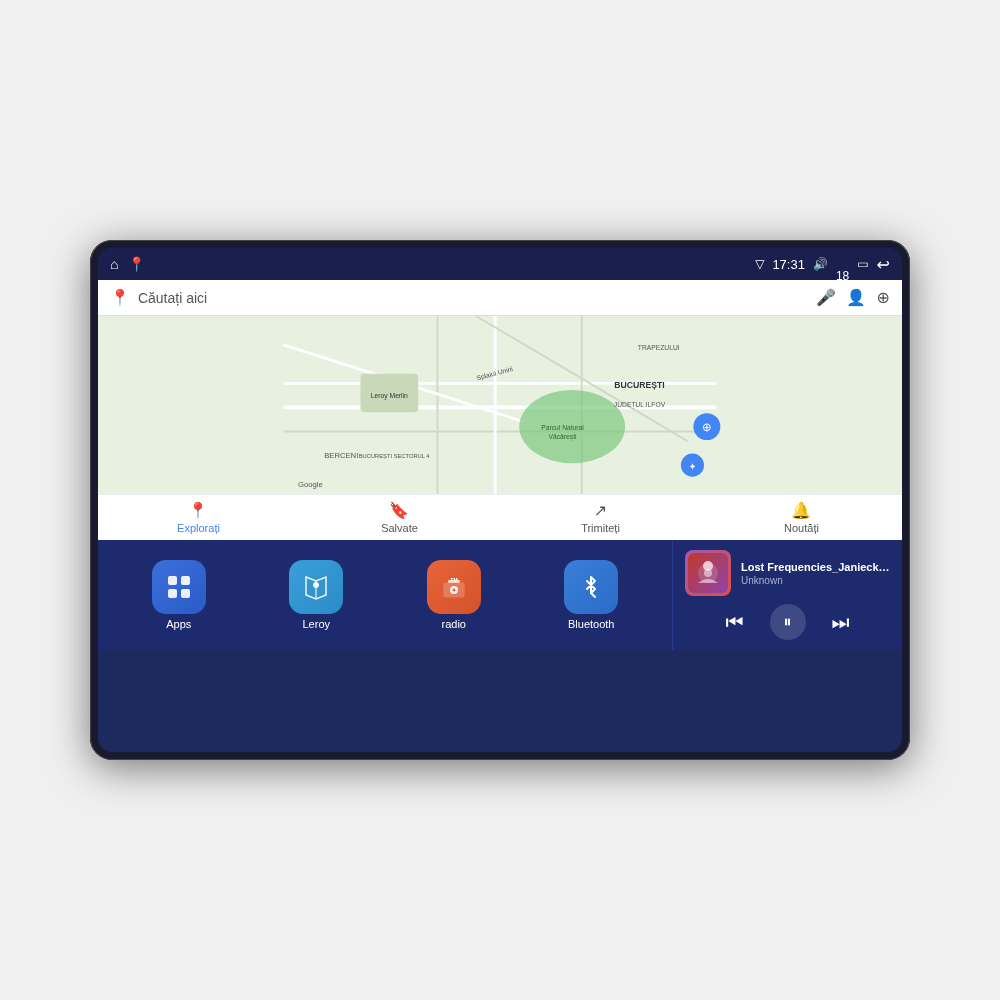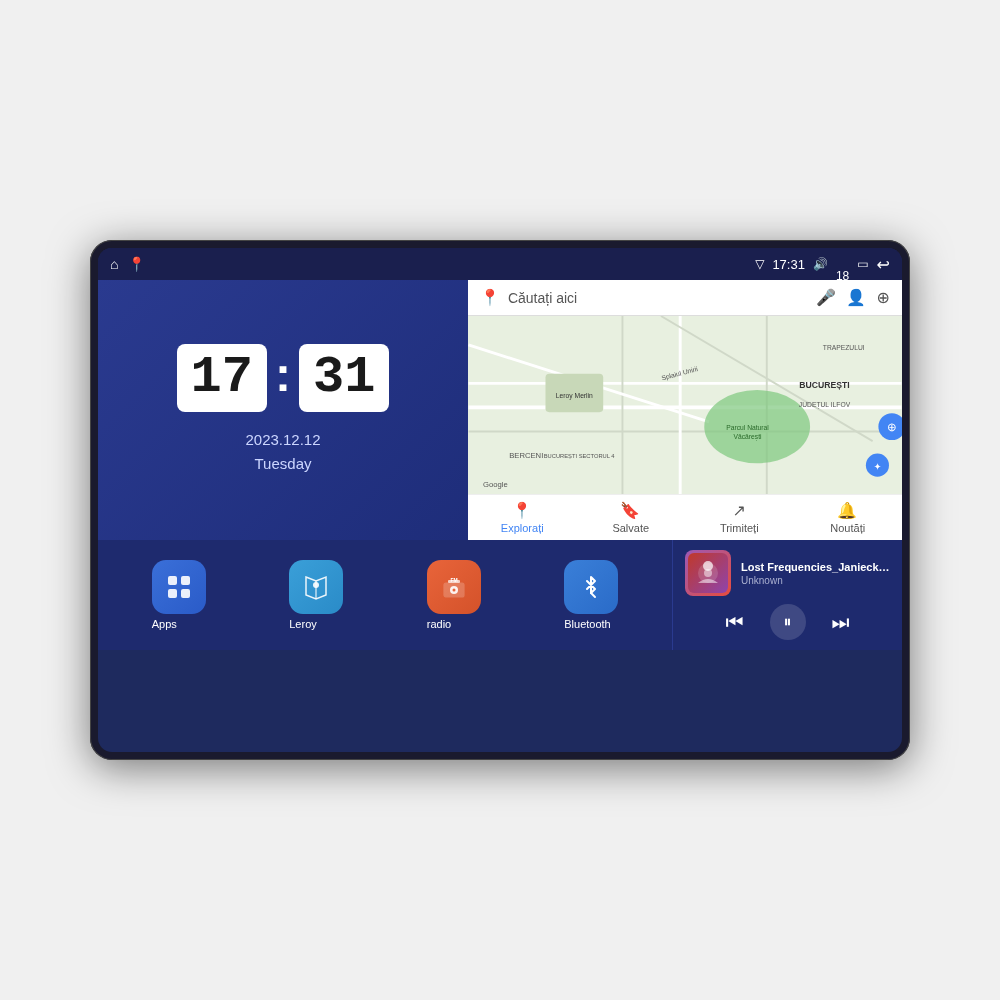--- a/index.html
+++ b/index.html
@@ -221,21 +221,21 @@
       flex: 1;
       display: flex;
       align-items: center;
       justify-content: space-around;
       padding: 8px 12px;
     }
 
     .app-item {
       display: flex;
       flex-direction: column;
-      align-items: flex-start;
+      align-items: center;
       gap: 4px;
       cursor: pointer;
     }
 
     .app-icon {
       width: 54px;
       height: 54px;
       border-radius: 14px;
       display: flex;
       align-items: center;
@@ -352,31 +352,20 @@
         <span style="font-size:12px;color:white;margin-top:24px;">18</span>
         <span>▭</span>
         <span style="font-size:16px;color:white;cursor:pointer;">↩</span>
       </div>
     </div>
 
     <div class="main-content">
 
       <div class="top-row">
 
-        <div class="clock-panel">
-          <div class="clock-display">
-            <div class="clock-digit-block">17</div>
-            <div class="clock-colon">:</div>
-            <div class="clock-digit-block">31</div>
-          </div>
-          <div class="clock-date">
-            <div>2023.12.12</div>
-            <div>Tuesday</div>
-          </div>
-        </div>
 
         <div class="map-panel">
           <div class="map-search-bar">
             <span class="map-search-icon">📍</span>
             <div class="map-search-text">Căutați aici</div>
             <div class="map-search-icons">
               <span>🎤</span>
               <span>👤</span>
               <span>⊕</span>
             </div>

